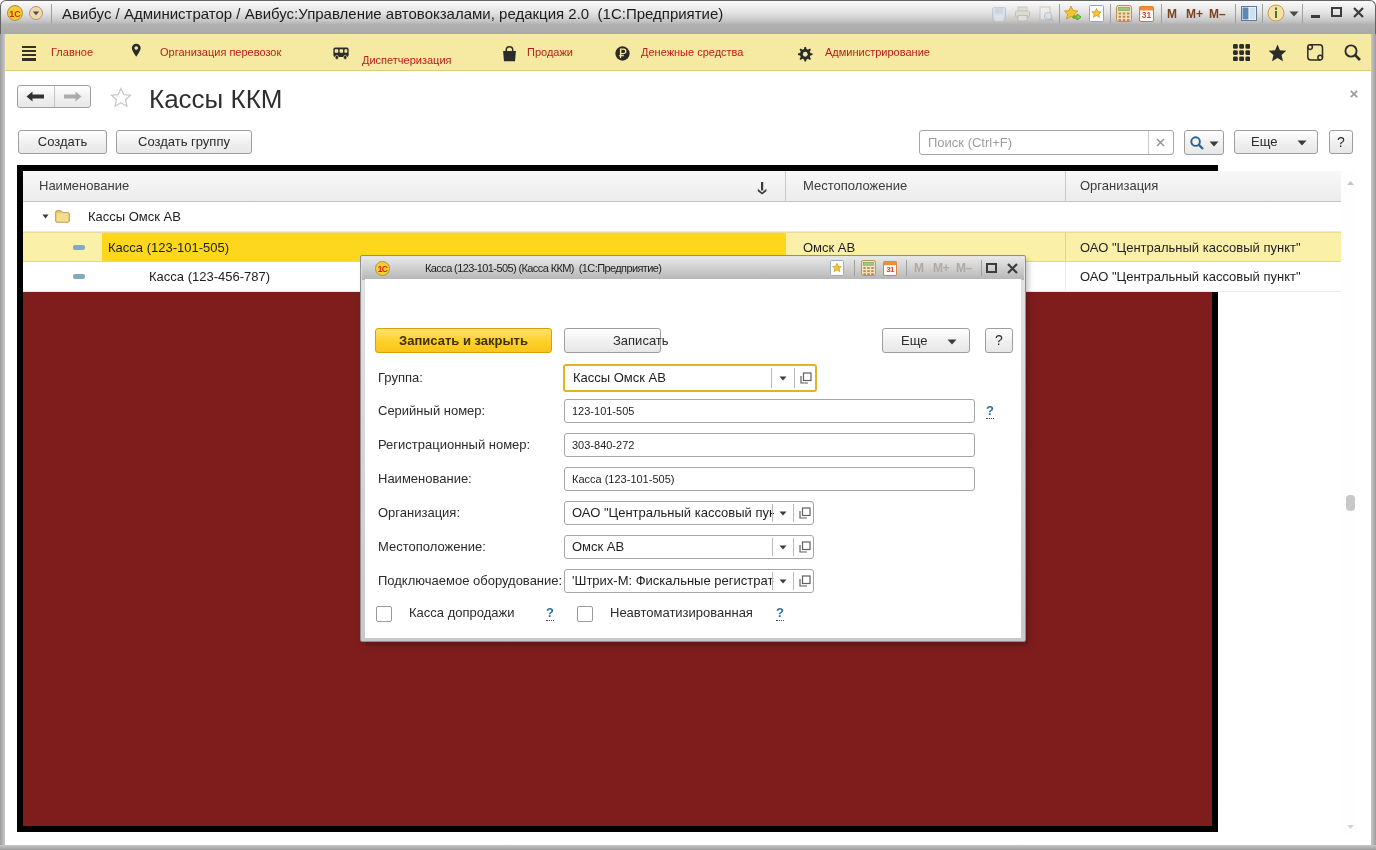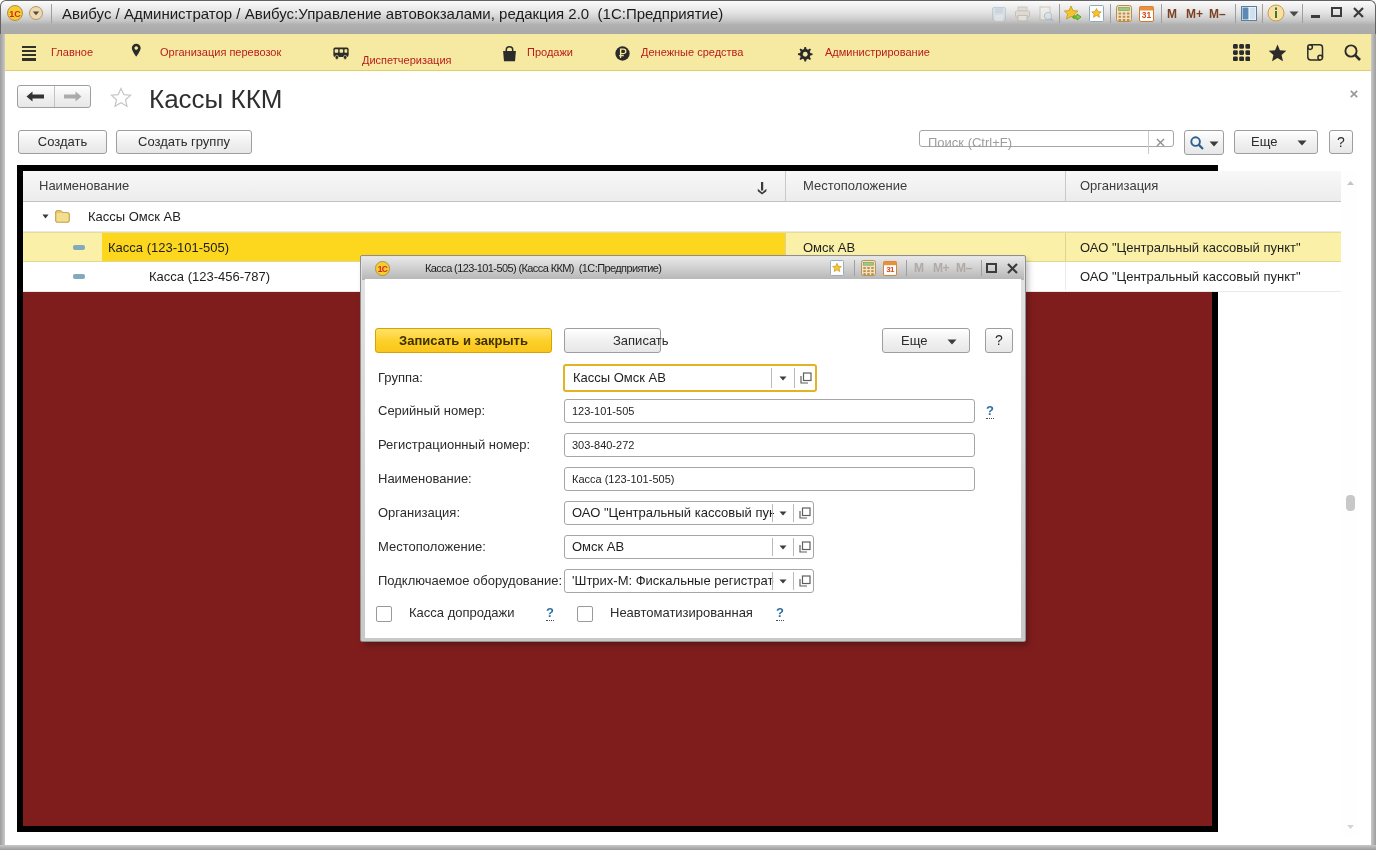--- a/index.html
+++ b/index.html
@@ -246,21 +246,21 @@
     <path d="M11 1.5 L13.8 7.6 L20.6 8.2 L15.5 12.7 L17 19.3 L11 15.8 L5 19.3 L6.5 12.7 L1.4 8.2 L8.2 7.6 Z" fill="none" stroke="#c6c6c6" stroke-width="1.2"></path>
   </svg>
   <div class="abs" id="navtitle">Кассы ККМ</div>
   <svg class="abs" style="left:1350px;top:90px;" width="8" height="8" viewBox="0 0 8 8">
     <path d="M0.8 0.8 L7.2 7.2 M7.2 0.8 L0.8 7.2" stroke="#9a9a9a" stroke-width="1.7"></path>
   </svg>
 
   <div class="abs btn" style="left:18px;top:130px;width:89px;height:24px;line-height:22px;">Создать</div>
   <div class="abs btn" style="left:116px;top:130px;width:136px;height:24px;line-height:22px;">Создать группу</div>
 
-  <div class="abs" style="left:919px;top:130px;width:255px;height:17px;border:1px solid #a6a6a6;border-radius:3px;box-sizing:border-box;background:#fff;">
+  <div class="abs" style="left:919px;top:130px;width:255px;height:25px;border:1px solid #a6a6a6;border-radius:3px;box-sizing:border-box;background:#fff;">
     <div class="abs" style="left:8px;top:0;height:23px;line-height:23px;font-size:13px;color:#9d9d9d;">Поиск (Ctrl+F)</div>
     <div class="abs" style="left:228px;top:0;width:1px;height:23px;background:#c9c9c9;"></div>
     <svg class="abs" style="left:236px;top:7px;" width="9" height="9" viewBox="0 0 9 9">
       <path d="M1 1 L8 8 M8 1 L1 8" stroke="#8f8f8f" stroke-width="1.4"></path>
     </svg>
   </div>
 
   <div class="abs btn" style="left:1184px;top:130px;width:40px;height:25px;">
     <svg class="abs" style="left:5px;top:5px;" width="14" height="14" viewBox="0 0 14 14">
       <circle cx="5.6" cy="5.6" r="4.3" fill="none" stroke="#2d5e8f" stroke-width="1.9"></circle>

